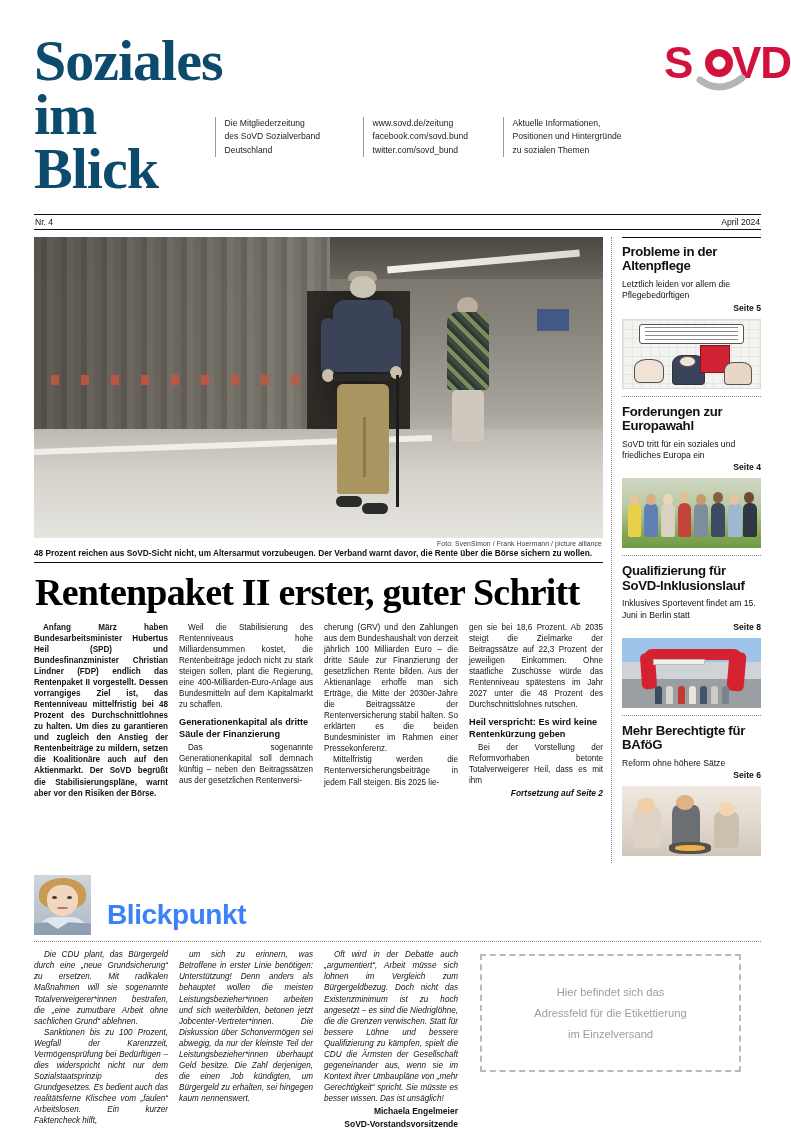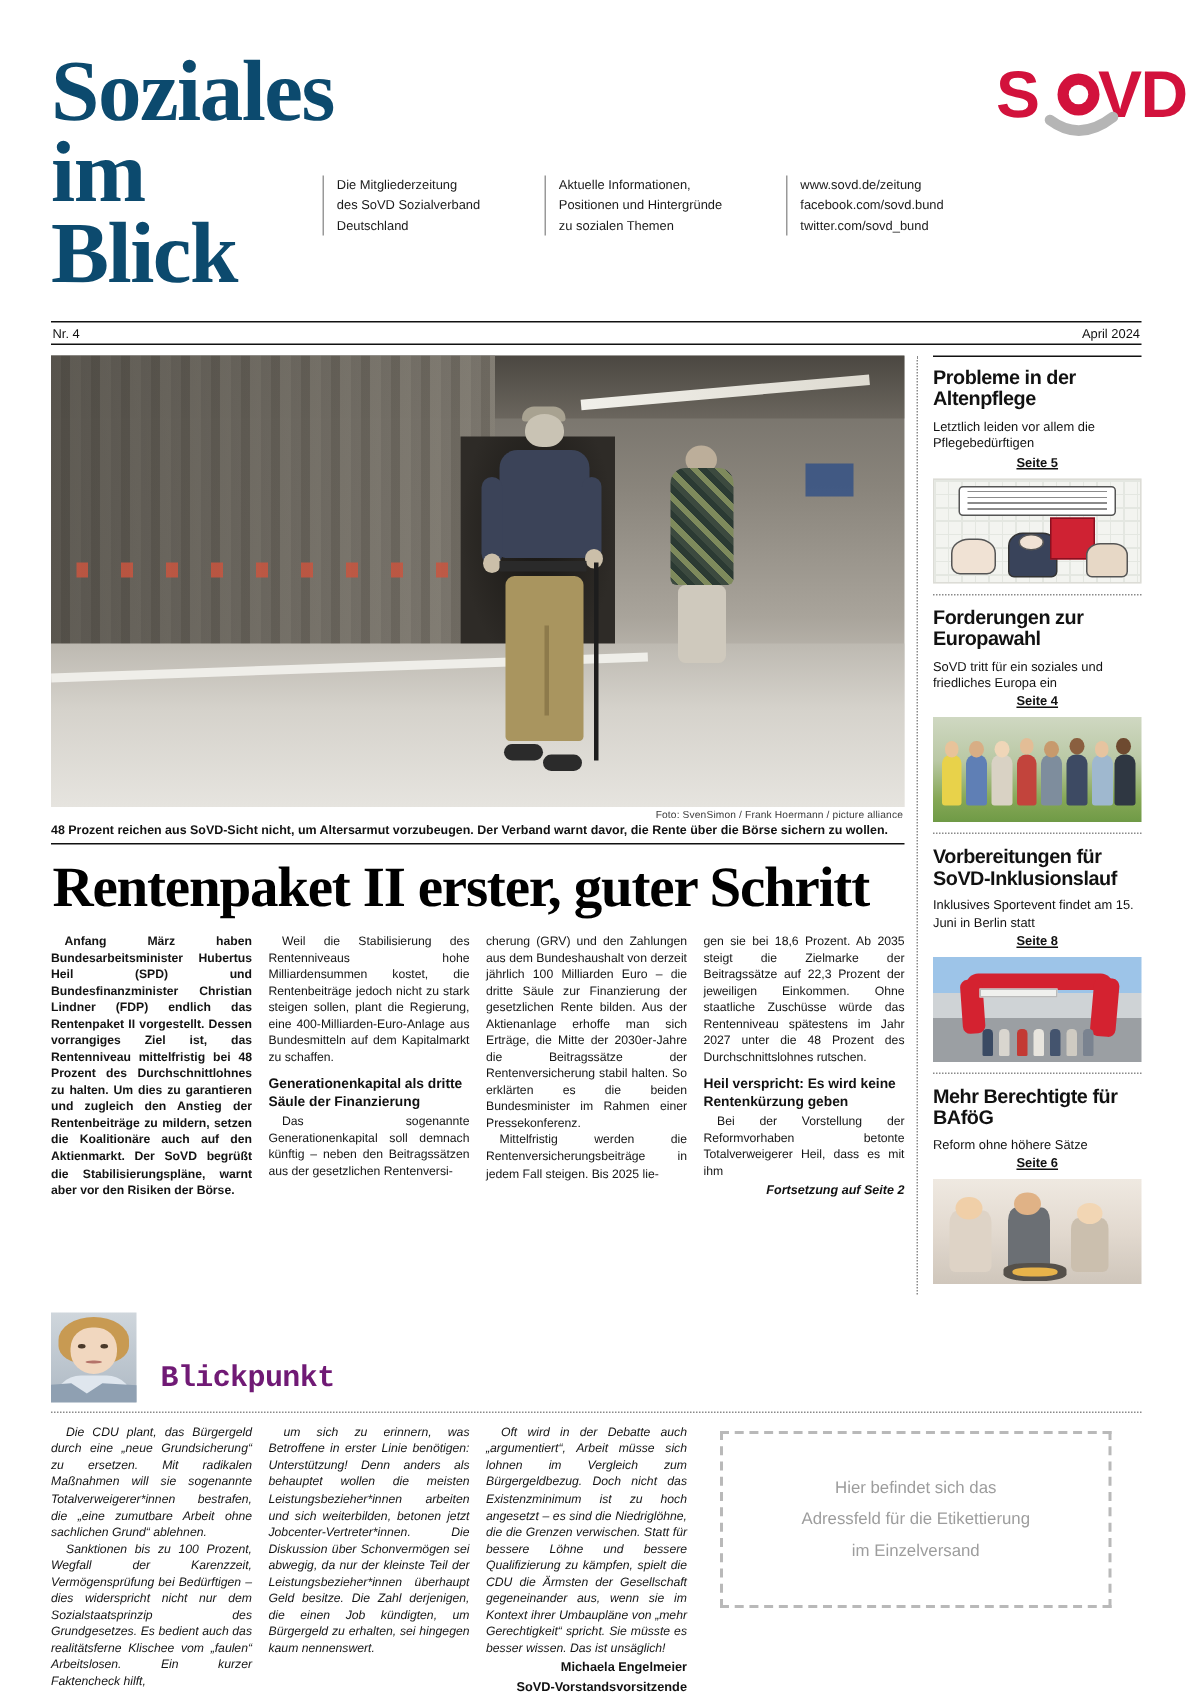--- a/index.html
+++ b/index.html
@@ -142,21 +142,21 @@
 
   
   .teaser { padding-bottom: 7px; }
   .teaser + .teaser { border-top: 1px dotted #8a8a8a; padding-top: 8px; }
   .rail-top-rule { border-top: 1.6px solid #111; margin-bottom: 7px; }
   .teaser h2 {
     font-size: 13.2px; font-weight: bold; line-height: 1.1;
     letter-spacing: -.3px; margin-bottom: 5px;
   }
   .teaser .sub { font-size: 8.6px; line-height: 1.32; color: #111; }
-  .teaser .page-ref { font-size: 8.6px; font-weight: bold; text-align: center; margin-top: 1px; text-decoration: underline; }
+  .teaser .page-ref { font-size: 8.6px; font-weight: bold; text-align: right; margin-top: 1px; }
   .tz-img { width: 100%; height: 70px; margin-top: 6px; overflow: hidden; position: relative; }
 
   
   .tz-cartoon { background: #f3f4f0; border: 1px solid #dcdcd6; }
   .tz-cartoon .bubble { position:absolute; left:12%; top:6%; width:76%; height:30%;
     background:#fff; border:1px solid #555; border-radius:3px; }
   .tz-cartoon .bub-lines { position:absolute; left:16%; top:11%; width:68%; height:20%;
     background: repeating-linear-gradient(180deg,#8b8b8b 0 1px, transparent 1px 4px); }
   .tz-cartoon .grid { position:absolute; inset:0;
     background: repeating-linear-gradient(90deg,#e4e7e1 0 1px,transparent 1px 9px),
@@ -210,23 +210,22 @@
   .bp-portrait .face { position:absolute; left:22%; top:16%; width:56%; height:52%;
     background:#f1d7bf; border-radius:46% 46% 50% 50%; }
   .bp-portrait .eye1 { position:absolute; left:32%; top:34%; width:8%; height:5%; background:#4a392a; border-radius:50%;}
   .bp-portrait .eye2 { position:absolute; left:58%; top:34%; width:8%; height:5%; background:#4a392a; border-radius:50%;}
   .bp-portrait .mouth{ position:absolute; left:40%; top:52%; width:20%; height:4%; background:#b4736a; border-radius:50%;}
   .bp-portrait .shirt{ position:absolute; left:4%; bottom:0; width:92%; height:30%;
     background:#dfe6ee; border-radius:26px 26px 0 0;}
   .bp-portrait .jack { position:absolute; left:-6%; bottom:0; width:114%; height:22%;
     background:#8fa0b2; clip-path: polygon(0 100%,0 10%,26% 0,42% 52%,58% 0,100% 12%,100% 100%); }
   .bp-title {
-    font-size: 20px; font-weight: bold; color: #701a75; letter-spacing: -.4px;
+    font-size: 28px; font-weight: bold; color: #3b82f6; letter-spacing: -.4px;
     padding-bottom: 4px;
-    font-family: Liberation Mono, monospace;
   }
   .bp-rule { border-top: 1px dotted #8a8a8a; margin-top: 6px; }
 
   .bp-grid { display: flex; gap: 11px; margin-top: 7px; }
   .bp-col { width: 134px; }
   .bp-col p {
     font-size: 8.15px; line-height: 1.355; text-align: justify; font-style: italic;
     text-indent: 10px; hyphens: auto; color: #141414;
   }
   .bp-sign { font-size: 8.5px; font-weight: bold; font-style: normal; text-align: right; line-height: 1.3; margin-top: 2px; }
@@ -248,26 +247,26 @@
       <div class="mast-title">
         <span>Soziales</span>
         <span class="l2">im Blick</span>
       </div>
     </div>
 
     <div class="mast-mid">
       <div class="info-col c1">Die Mitgliederzeitung
 des SoVD Sozialverband
 Deutschland</div>
+      <div class="info-col c3">www.sovd.de/zeitung
+facebook.com/sovd.bund
+twitter.com/sovd_bund</div>
       <div class="info-col c2">Aktuelle Informationen,
 Positionen und Hintergründe
 zu sozialen Themen</div>
-      <div class="info-col c3">www.sovd.de/zeitung
-facebook.com/sovd.bund
-twitter.com/sovd_bund</div>
     </div>
 
     <div class="logo-wrap">
       <svg class="logo" width="140" height="58" viewBox="0 0 140 58">
         <text x="0" y="40" font-family="Liberation Sans, sans-serif" font-size="44" font-weight="bold" fill="#d2123c" letter-spacing="-1">S</text>
         <circle cx="55" cy="25" r="14" fill="#d2123c"></circle>
         <circle cx="55" cy="25" r="6.5" fill="#ffffff"></circle>
         <text x="68" y="40" font-family="Liberation Sans, sans-serif" font-size="44" font-weight="bold" fill="#d2123c" letter-spacing="-1">VD</text>
         <path d="M36 42 Q56 57 78 40" stroke="#b5b5b5" stroke-width="7" fill="none" stroke-linecap="round"></path>
       </svg>
@@ -378,21 +377,21 @@
           <div class="f" style="left:64%;background:#3d4a63"></div>
             <div class="h" style="left:65.5%;bottom:64%;background:#8a5f3f"></div>
           <div class="f" style="left:76%;background:#9fb8cf"></div>
             <div class="h" style="left:77.5%;bottom:62%;background:#e6c4a0"></div>
           <div class="f" style="left:87%;background:#2f3742"></div>
             <div class="h" style="left:88%;bottom:64%;background:#6e4a30"></div>
         </div>
       </div>
 
       <div class="teaser">
-        <h2>Vorbereitungen für SoVD-Inklusionslauf</h2>
+        <h2>Qualifizierung für SoVD-Inklusionslauf</h2>
         <div class="sub">Inklusives Sportevent findet am 15. Juni in Berlin statt</div>
         <div class="page-ref">Seite 8</div>
         <div class="tz-img tz-lauf">
           <div class="arch-t"></div>
             <div class="arch-l"></div>
             <div class="arch-r"></div>
             <div class="banner"></div>
           <div class="run" style="left:24%;background:#3a4a63"></div>
           <div class="run" style="left:32%;background:#d9d6cf"></div>
           <div class="run" style="left:40%;background:#c33a34"></div>

